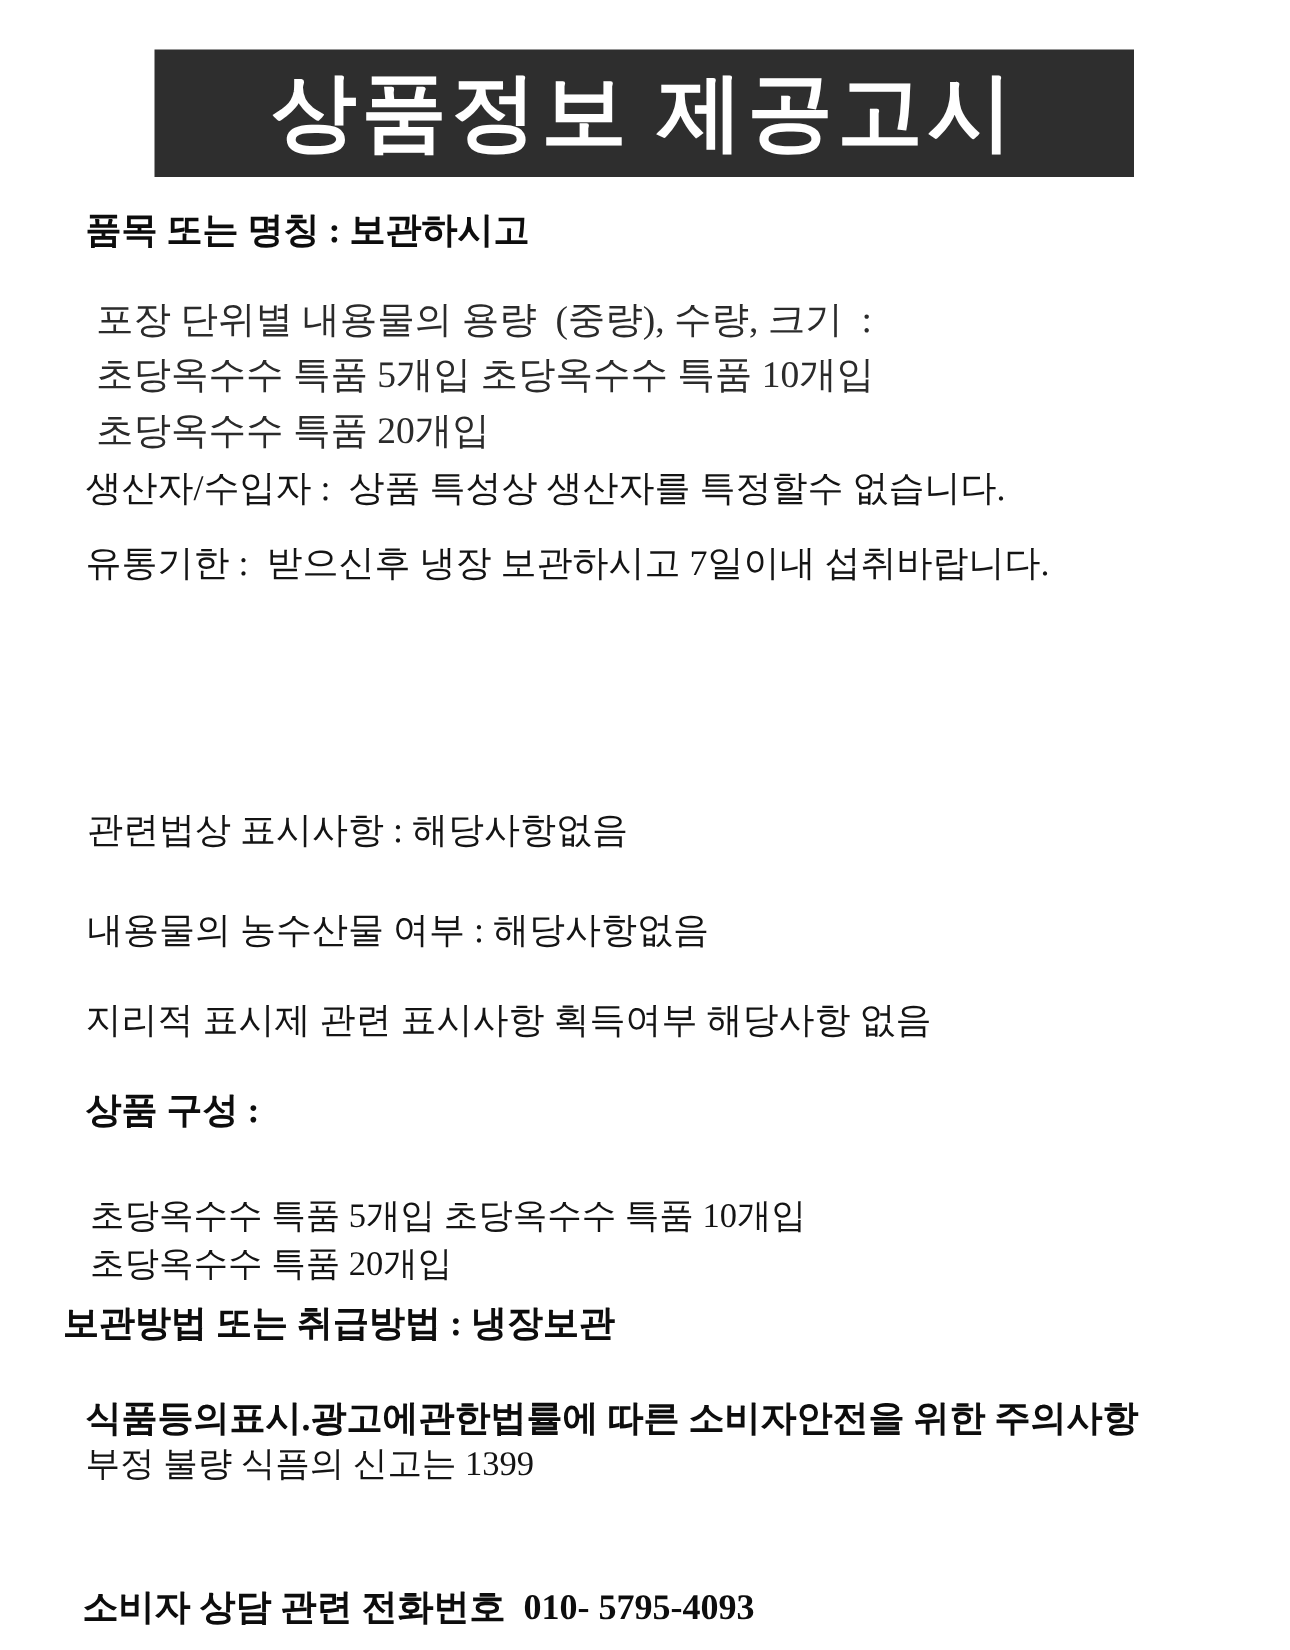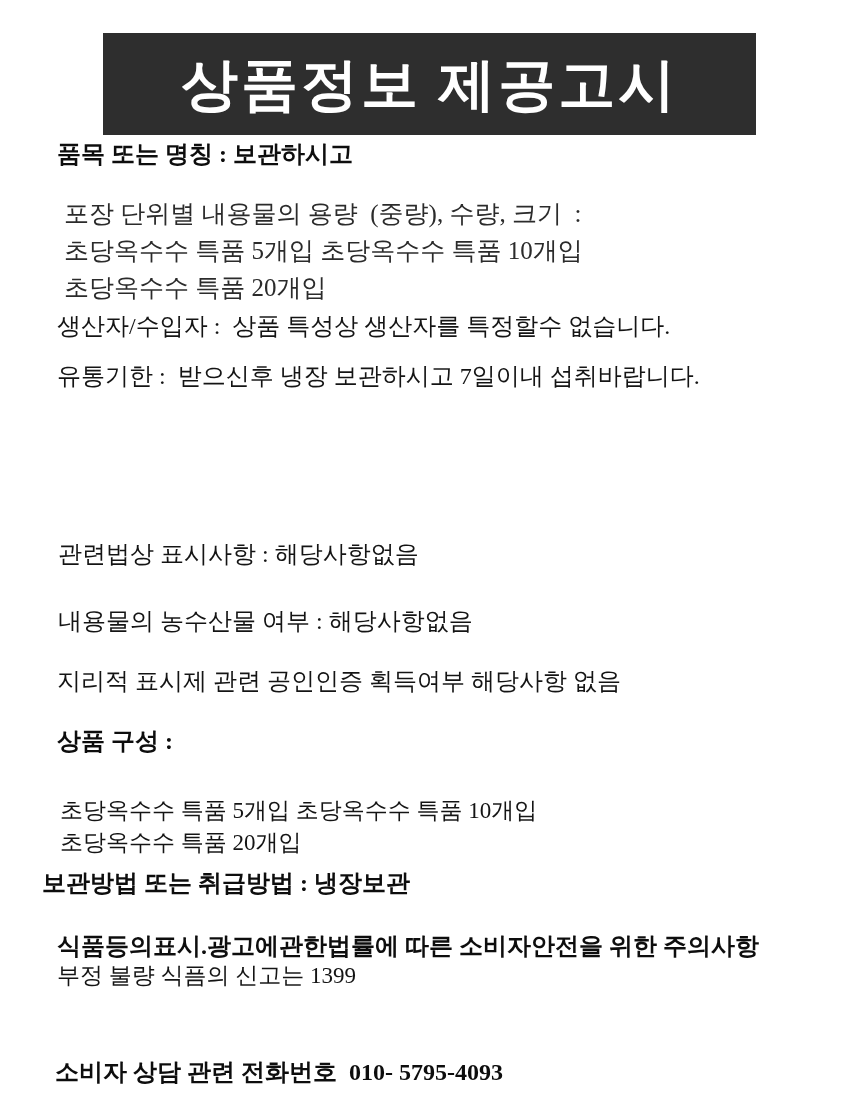--- a/index.html
+++ b/index.html
@@ -14,21 +14,21 @@
     background: #ffffff;
     overflow: hidden;
     font-family: "Liberation Serif", serif;
     color: #111111;
   }
   .banner {
     position: absolute;
     left: 103px;
     top: 33px;
     width: 653px;
-    height: 102px;
+    height: 85px;
     background: #2e2e2e;
     display: flex;
     align-items: center;
     justify-content: center;
   }
   .banner-title {
     color: #ffffff;
     font-size: 57px;
     font-weight: 700;
     letter-spacing: 3px;
@@ -69,21 +69,21 @@
   <div class="line" style="left:57px; top:313px;">생산자/수입자 :  상품 특성상 생산자를 특정할수 없습니다.</div>
 
   <div class="line" style="left:57px; top:363px;">유통기한 :  받으신후 냉장 보관하시고 7일이내 섭취바랍니다.</div>
 
 
 
   <div class="line" style="left:58px; top:541px;">관련법상 표시사항 : 해당사항없음</div>
 
   <div class="line" style="left:58px; top:608px;">내용물의 농수산물 여부 : 해당사항없음</div>
 
-  <div class="line" style="left:57px; top:668px;">지리적 표시제 관련 공인인증 획득여부 해당사항 없음</div>
+  <div class="line" style="left:57px; top:668px;">지리적 표시제 관련 표시사항 획득여부 해당사항 없음</div>
 
   <div class="line bold" style="left:57px; top:728px;">상품 구성 :</div>
 
   <div class="line" style="left:60px; top:798px; font-size:23px;">초당옥수수 특품 5개입 초당옥수수 특품 10개입</div>
   <div class="line" style="left:60px; top:830px; font-size:23px;">초당옥수수 특품 20개입</div>
 
   <div class="line bold" style="left:42px; top:870px;">보관방법 또는 취급방법 : 냉장보관</div>
 
   <div class="line bold" style="left:57px; top:933px;">식품등의표시.광고에관한법률에 따른 소비자안전을 위한 주의사항</div>
   <div class="line" style="left:57px; top:963px; font-size:23px;">부정 불량 식픔의 신고는 1399</div>

